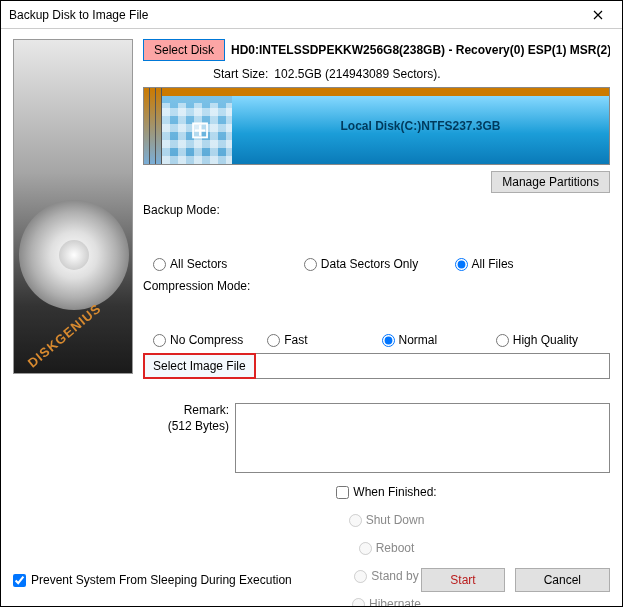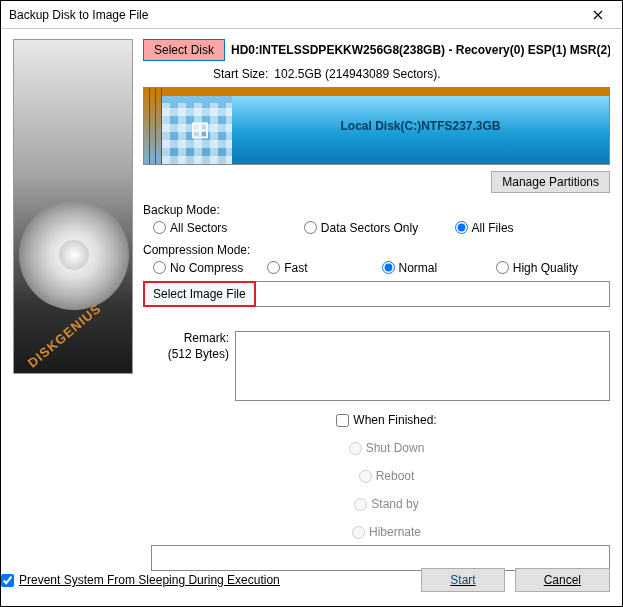--- a/index.html
+++ b/index.html
@@ -9,47 +9,47 @@
 .titlebar .close { width: 40px; height: 100%; display: flex; align-items: center; justify-content: center; cursor: pointer; }
 .main { display: flex; padding: 10px 12px 0 12px; gap: 10px; }
 .sidebar { width: 120px; height: 335px; background: linear-gradient(180deg,#e8e8e8,#a5a5a5 40%,#333 80%,#1a1a1a); position: relative; overflow: hidden; border: 1px solid #999; }
 .sidebar .disk-circle { position:absolute; width:110px; height:110px; border-radius:50%; background: radial-gradient(circle,#fefefe 0%,#e0e0e0 30%,#b0b0b0 55%,#808080 75%,#444 95%); top:160px; left:5px; display:flex; align-items:center; justify-content:center;}
 .sidebar .disk-center {width:30px;height:30px;border-radius:50%;background:radial-gradient(circle,#fff,#bbb);}
 .sidebar .brand {position:absolute;bottom:30px;left:5px;font-weight:bold;color:#d88a2f;transform:rotate(-40deg);font-size:13px;letter-spacing:1px;}
 .content { flex: 1; }
 .row { display: flex; align-items: center; margin-bottom: 6px; }
 .btn { background: #e1e1e1; border: 1px solid #adadad; padding: 3px 10px; cursor: pointer; }
 .btn.sel { border: 1px solid #0078d7; background: #fca5a5; }
-.btn.disabled { color: #0c4a6e; pointer-events: none; }
+.btn.disabled { color: #b91c1c; pointer-events: none; }
 .disk-info { flex: 1; margin-left: 6px; font-weight: bold; white-space: nowrap; overflow: hidden; }
 .data-size { margin-left: 6px; }
 .partition-bar { height: 78px; border: 1px solid #888; display: flex; margin: 6px 0; position: relative; }
 .partition-bar .small { width: 6px; height: 100%; background: linear-gradient(180deg,#cc7a00,#7aaed8); border-right:1px solid #555;}
 .partition-bar .stripes{ width:70px; background: linear-gradient(180deg,#cc7a00 0%,#cc7a00 10%,#7cc2e8 10%,#5aa8d6 100%); position:relative;}
 .partition-bar .stripes::after{content:"";position:absolute;inset:0;background:repeating-linear-gradient(0deg,rgba(255,255,255,0.5) 0 8px,transparent 8px 16px),repeating-linear-gradient(90deg,rgba(255,255,255,0.5) 0 8px,transparent 8px 16px);top:15px;}
 .partition-bar .winlogo{position:absolute;left:46px;top:28px;color:#fff;font-size:24px;}
 .partition-bar .big { flex:1; background: linear-gradient(180deg,#cc7a00 0%,#cc7a00 10%,#87d9ff 10%,#1b9dd8 60%,#0a7ab8 100%); display:flex;flex-direction:row;align-items:center;justify-content:center;color:#003a5d;font-weight:bold;}
 .manage-row { text-align: right; margin-bottom: 10px; }
 .group-label { margin: 8px 0 4px 0; }
 .radio-row { display:flex; gap: 0; padding-left: 10px; margin-bottom: 6px;}
-.radio-row label { display:flex; align-items:flex-start; gap:4px; cursor:pointer; flex:1;}
+.radio-row label { display:flex; align-items:flex-end; gap:4px; cursor:pointer; flex:1;margin-top:36px;}
 .radio-row input[type=radio]{margin:0;}
 .radio-row.four label {flex:0 0 25%;}
 .radio-row.three label{flex:0 0 33%;}
 .sel-img-row { display:flex; margin-top:6px;border-radius:6px;}
 .sel-img-btn { border: 2px solid #d22; padding: 4px 8px; background:#f4f9fd; cursor:pointer;}
 .img-path { flex:1; border:1px solid #888; border-left:none; padding:4px;}
 .remark-row{display:flex;margin-top:24px;gap:6px;}
 .remark-lbl{width:86px;text-align:right;line-height:1.3;}
 .remark-box{flex:1;height:70px;border:1px solid #888;padding:4px;resize:none;font-family:inherit;}
 .when-row{display:flex;align-items:center;margin:12px 0 6px 150px;gap:14px;flex-direction:column;}
 .when-row label{display:flex;align-items:center;gap:4px;color:#000;}
 .when-row .dis{color:#8a8a8a;}
 .file-input{margin-left:150px;width:calc(100% - 162px);border:1px solid #888;padding:5px;height:26px;}
-.bottom{position:absolute;bottom:14px;left:0;right:12px;display:flex;align-items:center;text-decoration:underline;}
+.bottom{position:absolute;bottom:14px;left:12px;right:12px;display:flex;align-items:center;}
 .bottom .chk{display:flex;align-items:center;gap:5px;flex:1;}
 .bottom .actions{display:flex;gap:10px;}
 .bottom .actions .btn{padding:4px 28px;}
 </style>
 </head>
 <body>
 
 
 
 <div class="titlebar">

